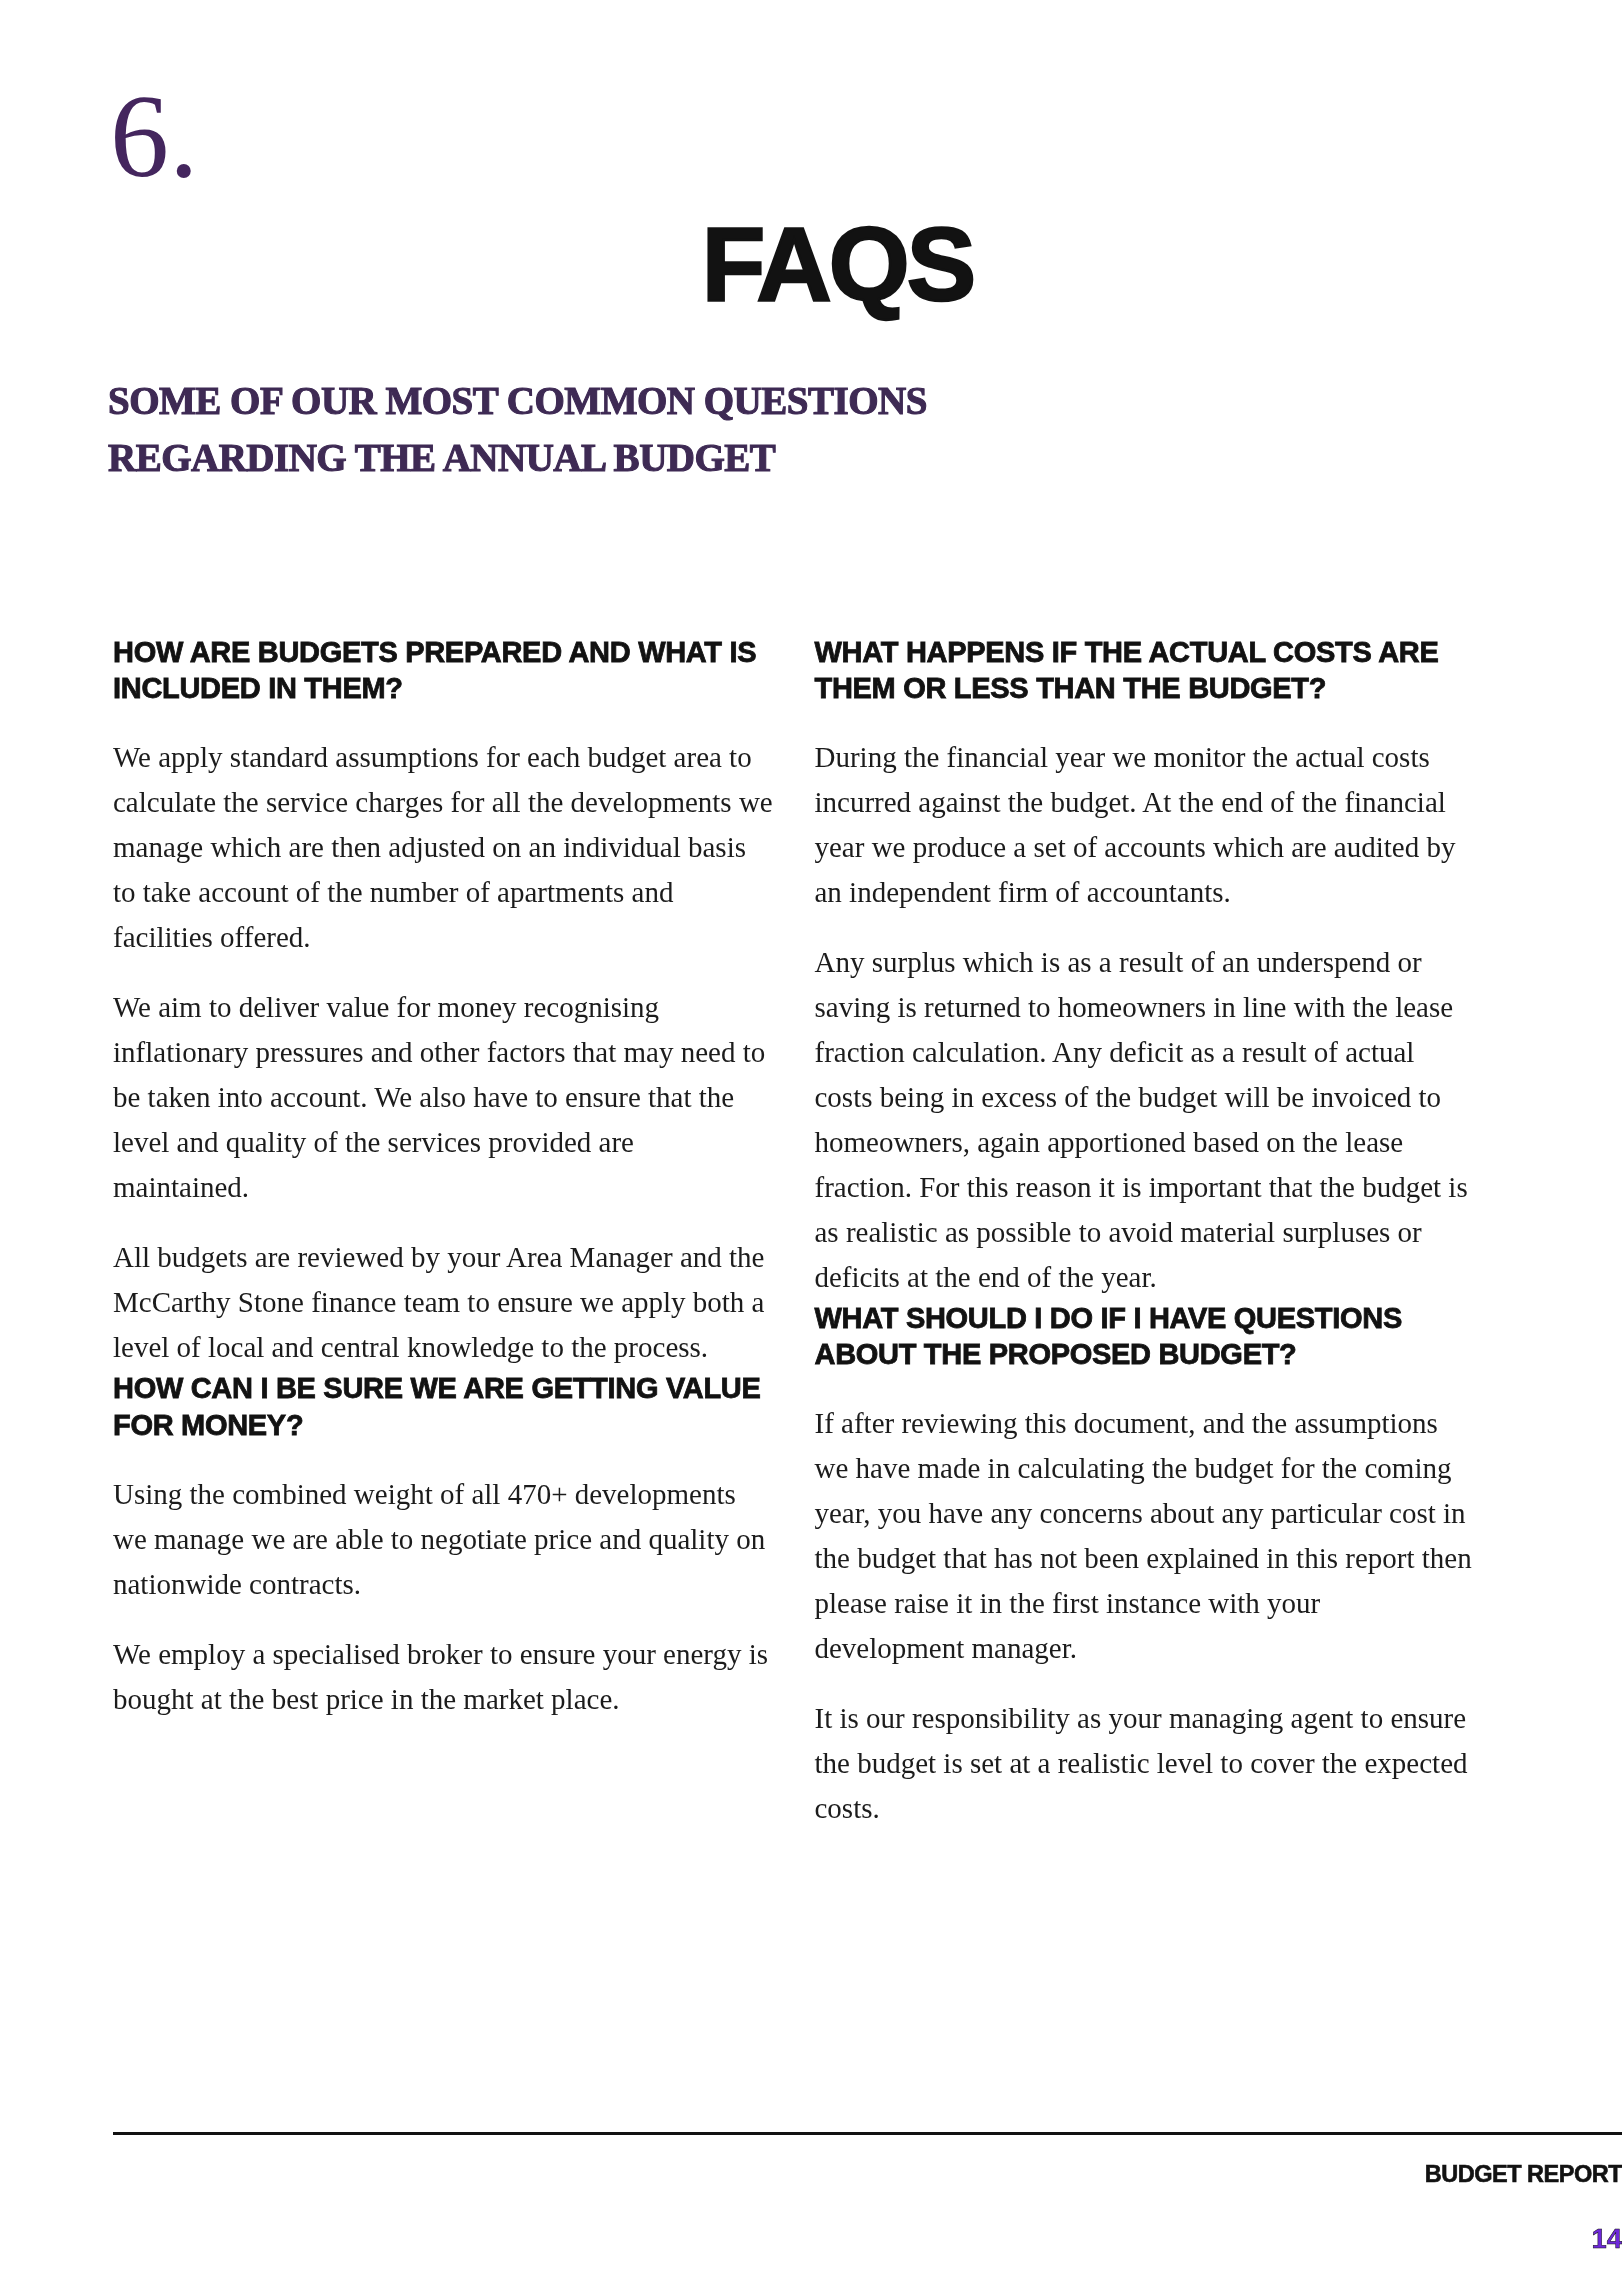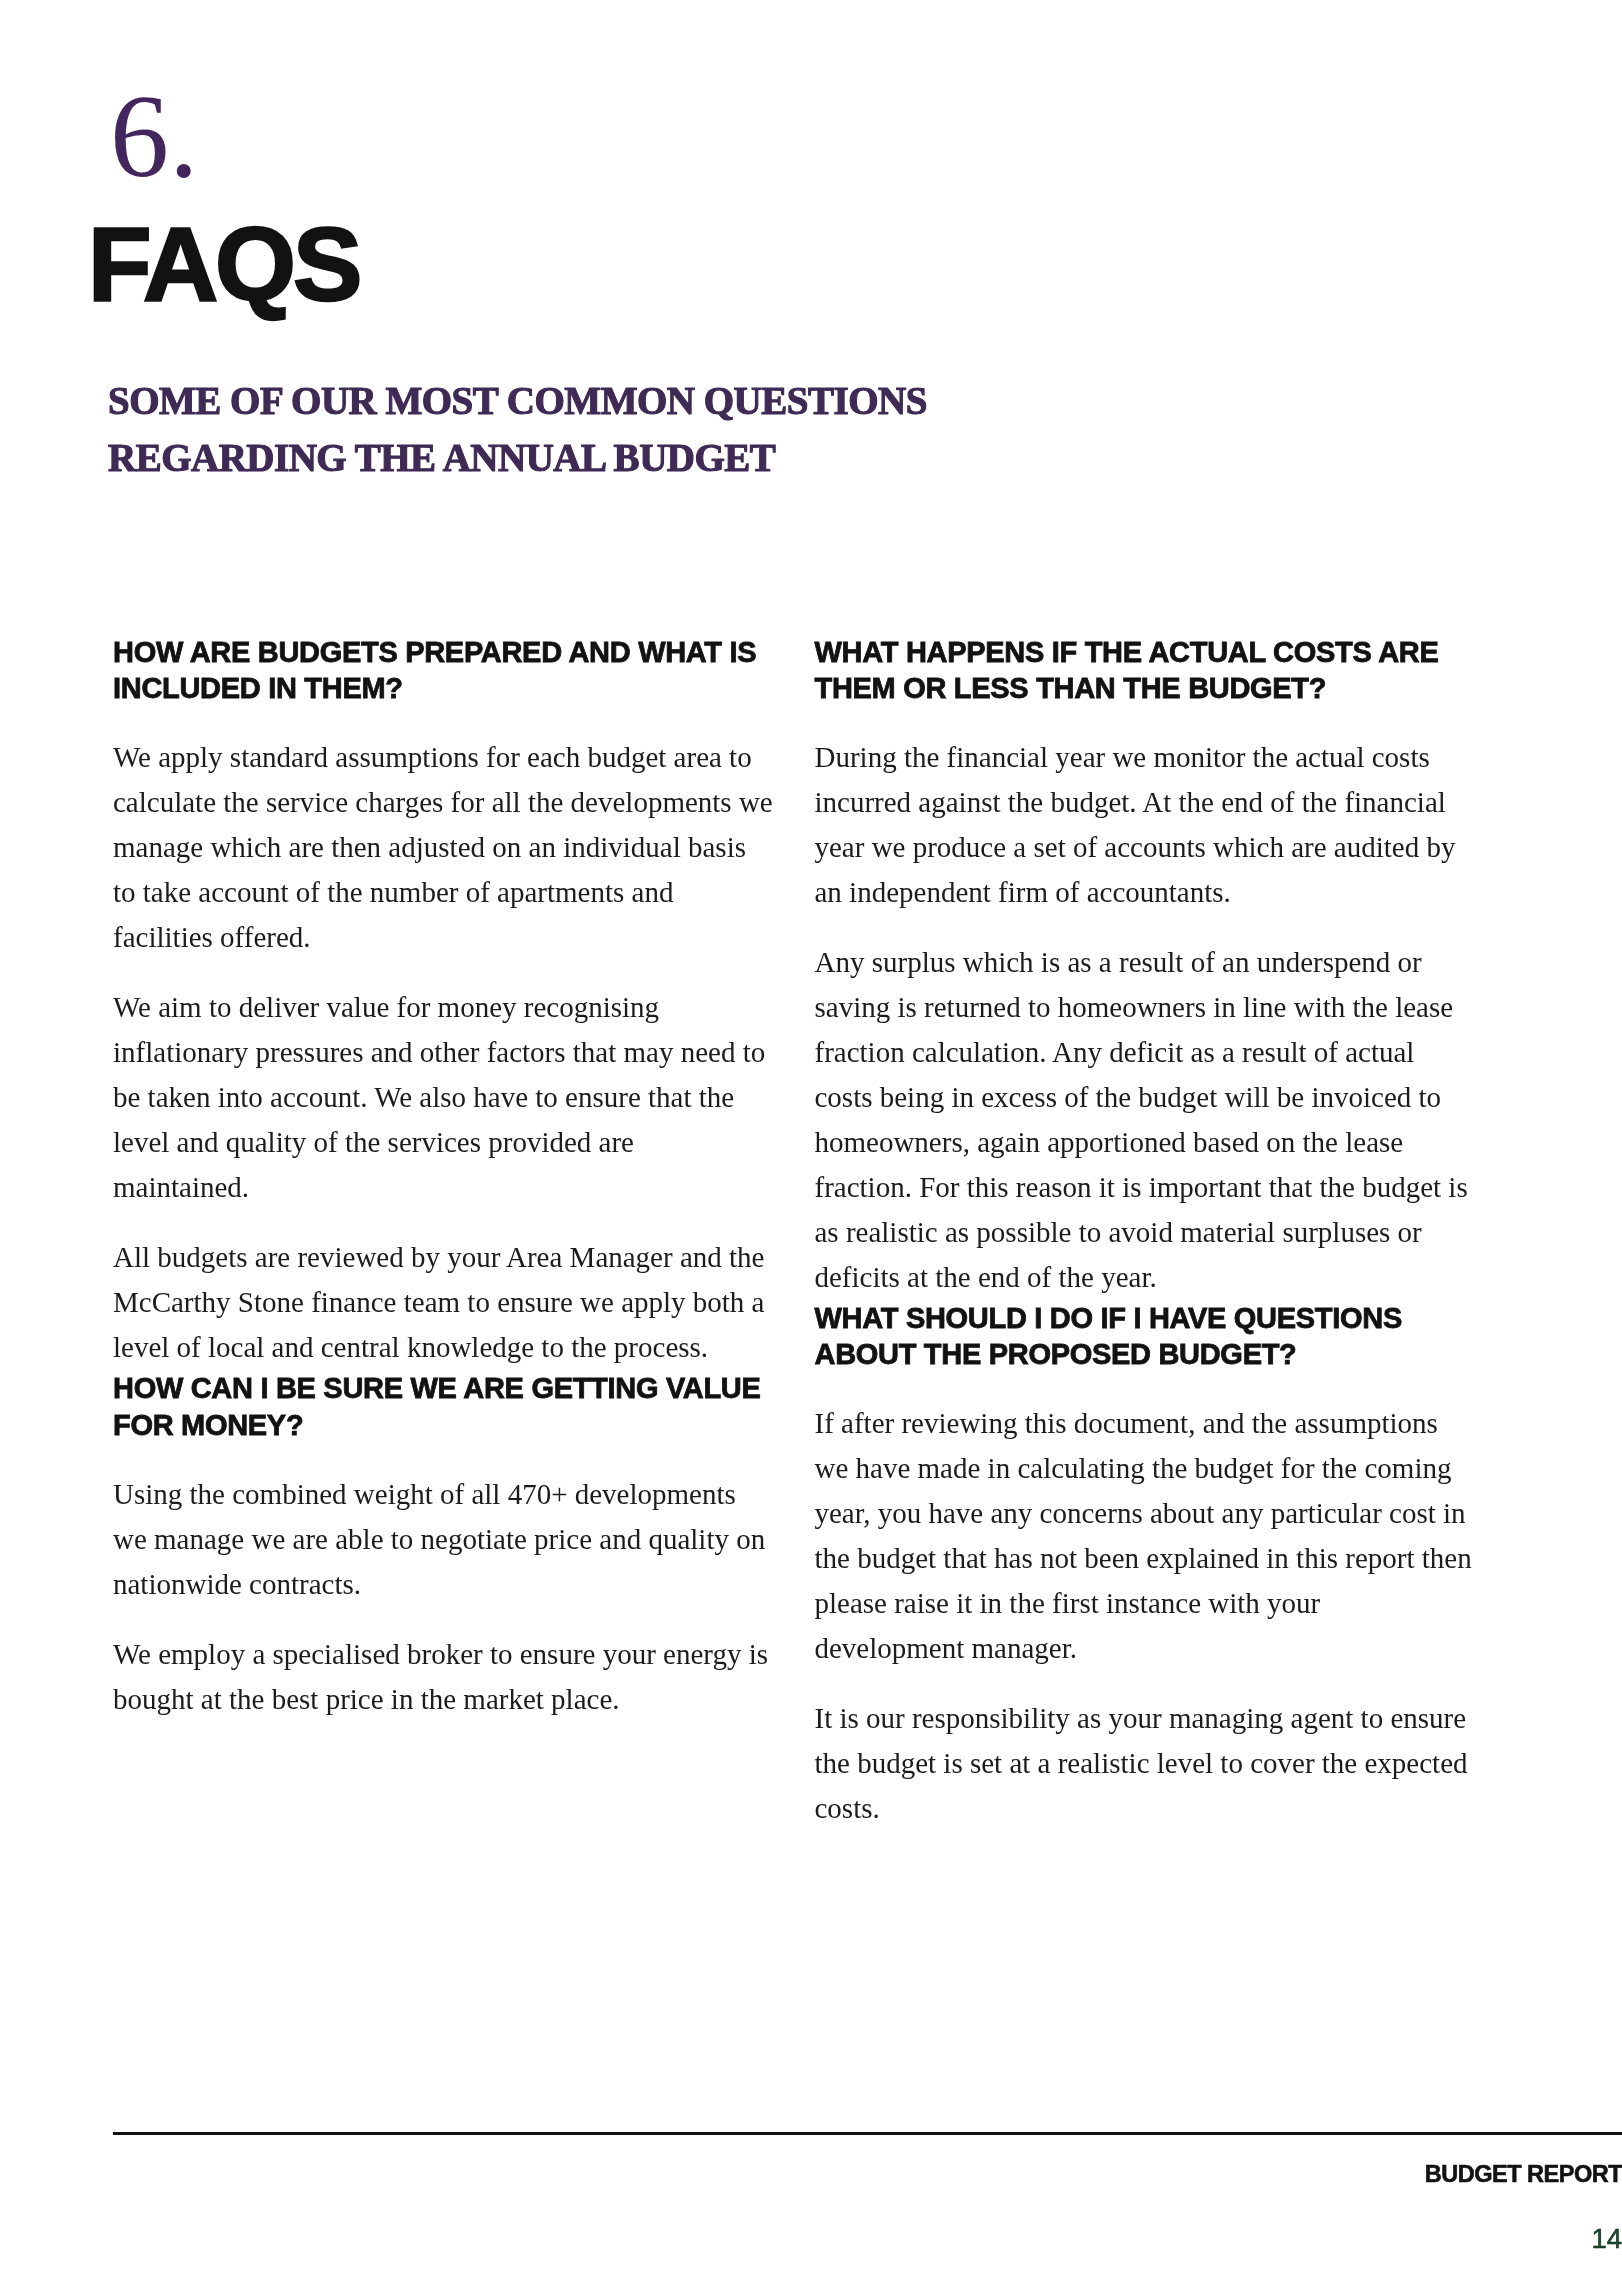--- a/index.html
+++ b/index.html
@@ -15,28 +15,29 @@
   .chapter-number {
     padding-top: 69px;
     margin-left: 110px;
     font-family: "Liberation Serif", serif;
     font-weight: 400;
     font-size: 118px;
     line-height: 1.15;
     color: #44265e;
   }
   .page-title {
-    margin-left: 88px;
+    margin-left: 53px;
     margin-top: 7.8px;
     font-family: "Liberation Sans", sans-serif;
     font-weight: 900;
     font-size: 104px;
     line-height: 1.0;
     letter-spacing: -2.9px;
     color: #121212;
+    text-align: center;
     -webkit-text-stroke: 2.5px #121212;
   }
   .page-subtitle {
     margin-left: 108px;
     margin-top: 57px;
     font-weight: 700;
     font-size: 39px;
     line-height: 1.45;
     letter-spacing: -0.5px;
     color: #3e2a54;
@@ -78,23 +79,23 @@
   .footer-report-label {
     margin-top: 25.5px;
     font-weight: 700;
     font-size: 23.5px;
     letter-spacing: -0.5px;
     color: #121212;
     -webkit-text-stroke: 0.6px #121212;
   }
   .footer-page-number {
     margin-top: 35px;
-    font-weight: 400;
+    font-weight: 700;
     font-size: 27.4px;
-    color: #14532d;
+    color: #6d28d9;
     -webkit-text-stroke: 0.5px #121212;
   }
 </style>
 </head>
 <body>
 
 <div class="page">
 
   <div class="chapter-number">6.</div>
 

